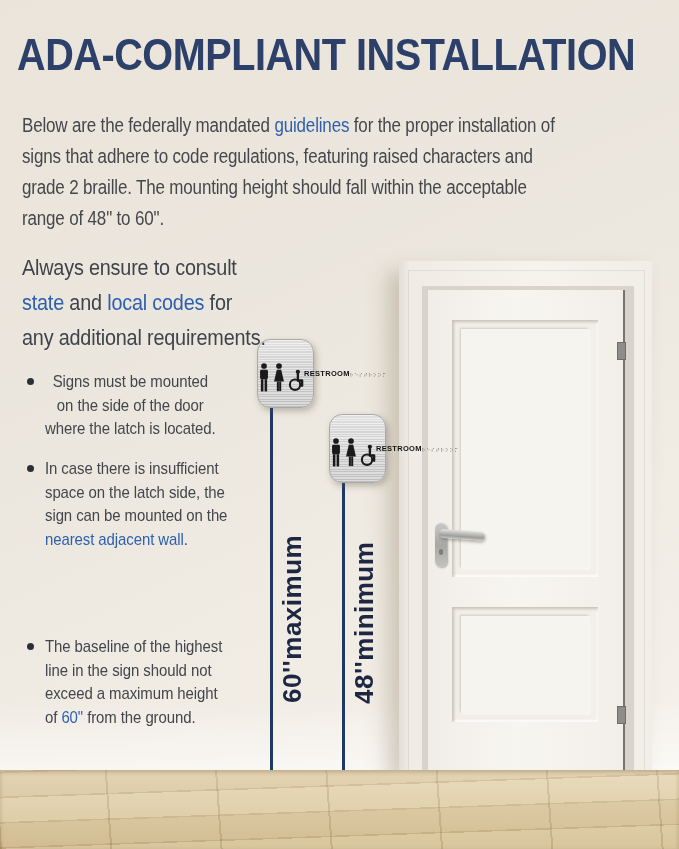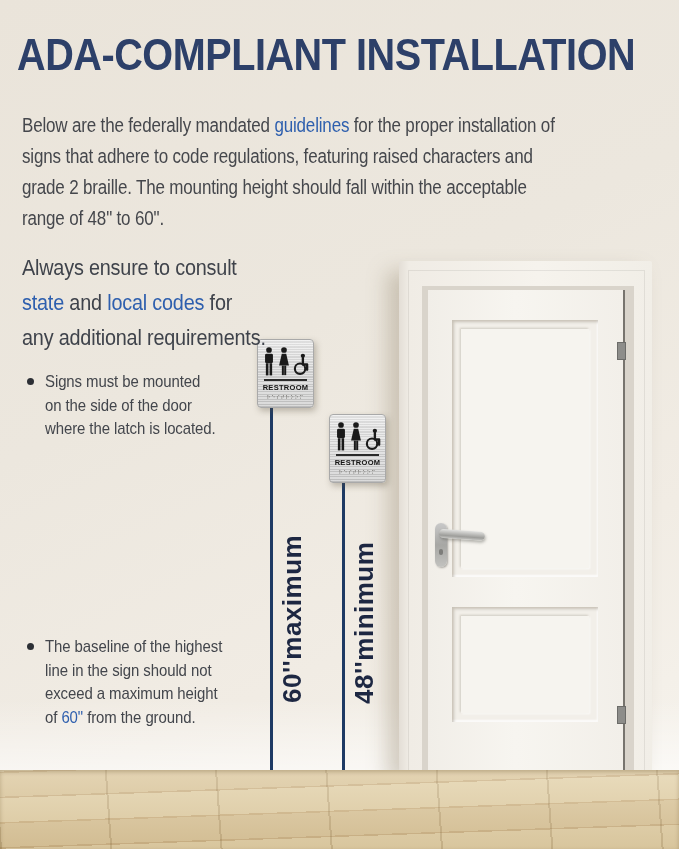--- a/index.html
+++ b/index.html
@@ -52,40 +52,40 @@
     transform:scaleX(.9);transform-origin:left top;}
   .intro{position:absolute;left:22px;top:110px;z-index:5;
     font-size:20px;line-height:31px;letter-spacing:-.2px;color:#45474c;
     transform:scaleX(.85);transform-origin:left top;}
   .intro .tline,.consult .tline,.btxt .tline{white-space:nowrap;}
   .consult{position:absolute;left:22px;top:250px;z-index:5;
     font-size:22px;line-height:35px;letter-spacing:-.2px;color:#3f434b;
     transform:scaleX(.9);transform-origin:left top;}
   .link{color:#2e5fae;}
   .bullet{position:absolute;left:22px;z-index:5;display:flex;}
-  .b1{top:370px;} .b2{top:457px;} .b3{top:562px;} .b4{top:635px;}
+  .b1{top:370px;text-align:center;} .b2{top:457px;} .b3{top:562px;} .b4{top:635px;}
   .dot{width:7px;height:7px;border-radius:50%;background:#2c2f35;margin:8px 11px 0 5px;flex:none;}
   .btxt{font-size:17px;line-height:23.5px;color:#43464c;letter-spacing:-.1px;
     transform:scaleX(.88);transform-origin:left top;}
   
   .mline{position:absolute;width:2.5px;background:#1e3a64;z-index:3;}
   .mline-max{left:270px;top:405px;height:365px;}
   .mline-min{left:342px;top:481px;height:289px;}
   .vlabel{position:absolute;z-index:4;writing-mode:vertical-rl;transform:rotate(180deg);
     font-size:26px;font-weight:bold;color:#1d2742;letter-spacing:.5px;white-space:nowrap;}
   .vlabel-max{left:277px;top:538px;height:165px;}
   .vlabel-min{left:349px;top:546px;height:158px;}
   
-  .sign{position:absolute;width:55px;height:67px;z-index:4;border-radius:4px;
+  .sign{position:absolute;width:55px;height:67px;z-index:4;border-radius:13px;
     border:1px solid #a9a9a9;
     background-image:
       repeating-linear-gradient(180deg,rgba(255,255,255,.35) 0 1px,rgba(0,0,0,.05) 1px 2.5px),
       linear-gradient(180deg,#ebebeb,#d2d2d2 60%,#c7c7c7);
     box-shadow:2px 3px 6px rgba(90,80,60,.35);
-    display:flex;flex-direction:column;align-items:center;}
+    display:flex;flex-direction:row;align-items:center;}
   .sign-1{left:257px;top:339px;}
   .sign-2{left:329px;top:414px;}
   .sign-icons{display:flex;align-items:flex-end;justify-content:center;gap:2px;height:31px;margin-top:5px;}
   .sign-divider{width:43px;height:1.5px;background:#2a2a2a;margin:3px 0 2px;}
   .sign-label{font-size:7.5px;font-weight:bold;color:#141414;letter-spacing:.3px;}
   .sign-braille{font-size:5px;color:#55524d;letter-spacing:1px;margin-top:2px;}
   svg{display:block;}
 </style>
 </head>
 <body>
@@ -127,20 +127,29 @@
   </div>
 
   <div class="bullet b1">
     <span class="dot"></span>
     <div class="btxt">
       <div class="tline">Signs must be mounted</div>
       <div class="tline">on the side of the door</div>
       <div class="tline">where the latch is located.</div>
     </div>
   </div>
+  <div class="bullet b2">
+    <span class="dot"></span>
+    <div class="btxt">
+      <div class="tline">In case there is insufficient</div>
+      <div class="tline">space on the latch side, the</div>
+      <div class="tline">sign can be mounted on the</div>
+      <div class="tline"><span class="link">nearest adjacent wall</span><span>.</span></div>
+    </div>
+  </div>
   <div class="bullet b4">
     <span class="dot"></span>
     <div class="btxt">
       <div class="tline">The baseline of the highest</div>
       <div class="tline">line in the sign should not</div>
       <div class="tline">exceed a maximum height</div>
       <div class="tline"><span>of </span><span class="link">60"</span><span> from the ground.</span></div>
     </div>
   </div>
 

